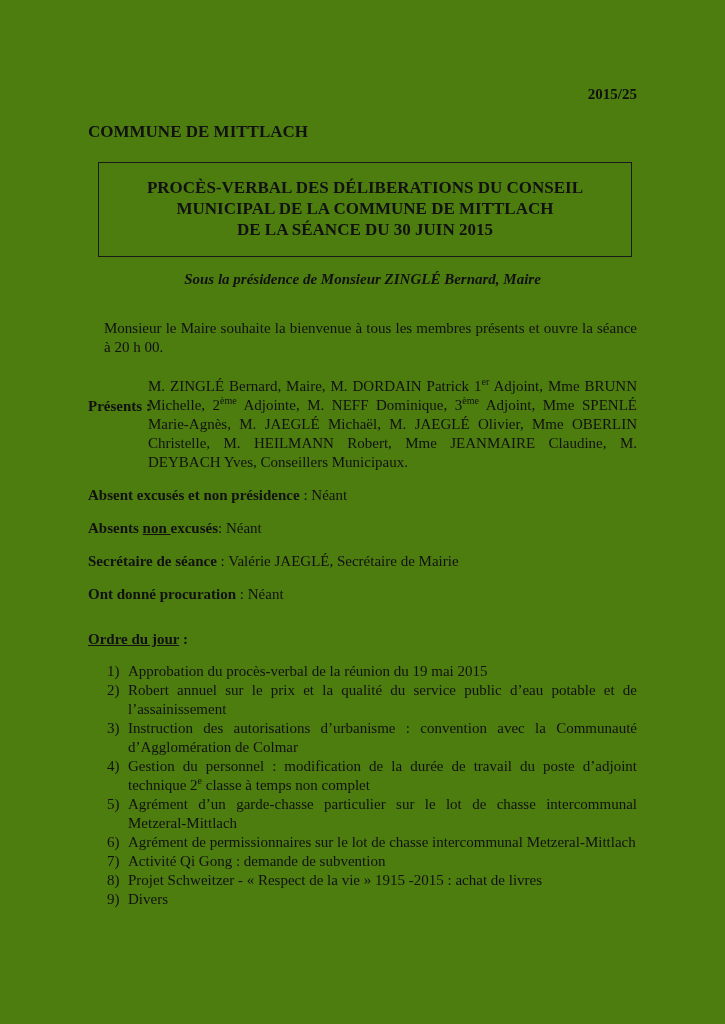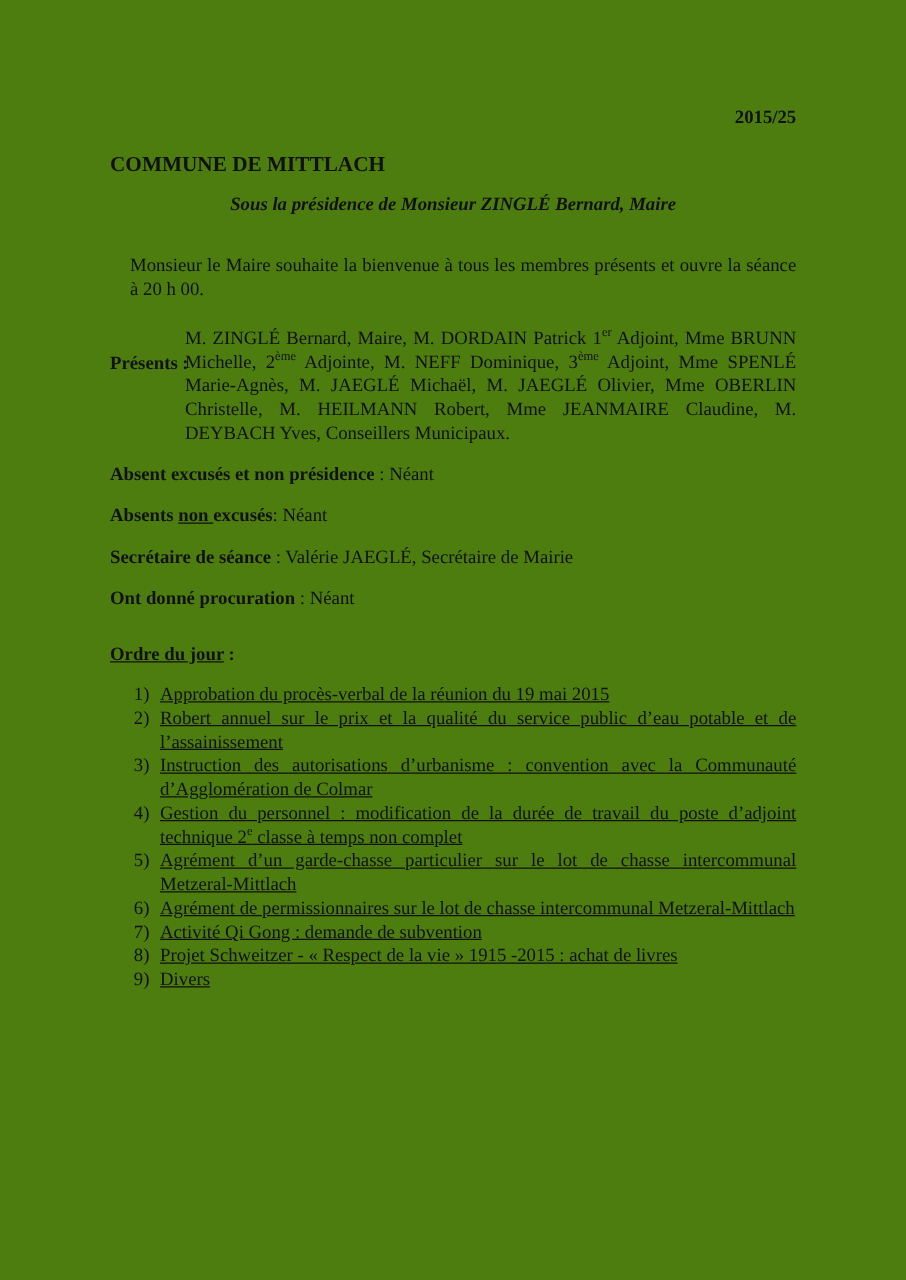--- a/index.html
+++ b/index.html
@@ -64,41 +64,46 @@
     font-weight: bold;
     margin-top: 20px;
   }
   .lp { margin: 14px 0 0 0; }
   .lp b { font-weight: bold; }
   .u { text-decoration: underline; }
   .ordre { margin: 26px 0 0 0; font-weight: bold; }
   .agenda { margin-top: 13px; }
   .row { display: flex; padding-left: 19px; }
   .num { flex: 0 0 21px; width: 21px; }
-  .txt { flex: 1; text-align: justify; text-decoration: underline; }
+  .txt { flex: 1; text-align: justify; }
   sup { font-size: 10px; line-height: 0; vertical-align: super; }
   .pagenum {
     position: absolute;
     top: 941px;
     left: 0;
     width: 725px;
     text-align: center;
     font-size: 15px;
   }
 </style>
 </head>
 <body>
 
 <div class="page">
   <div class="content">
 
     <div class="ref">2015/25</div>
 
     <div class="commune">COMMUNE DE MITTLACH</div>
 
+    <div class="title-box">
+      <div class="box-line">PROCÈS-VERBAL DES DÉLIBERATIONS DU CONSEIL</div>
+      <div class="box-line">MUNICIPAL DE LA COMMUNE DE MITTLACH</div>
+      <div class="box-line">DE LA SÉANCE DU 30 JUIN 2015</div>
+    </div>
 
     <div class="presidence">Sous la présidence de Monsieur ZINGLÉ Bernard, Maire</div>
 
     <p class="intro just">Monsieur le Maire souhaite la bienvenue à tous les membres présents et ouvre la séance à 20 h 00.</p>
 
     <div class="presents">
       <span class="plabel">Présents :</span>
       <span><span>M. ZINGLÉ Bernard, Maire, M. DORDAIN Patrick 1</span><sup>er</sup><span> Adjoint, Mme BRUNN Michelle, 2</span><sup>ème</sup><span> Adjointe, M. NEFF Dominique, 3</span><sup>ème</sup><span> Adjoint, Mme SPENLÉ Marie-Agnès, M. JAEGLÉ Michaël, M. JAEGLÉ Olivier, Mme OBERLIN Christelle, M. HEILMANN Robert, Mme JEANMAIRE Claudine, M. DEYBACH Yves, Conseillers Municipaux.</span></span>
     </div>
 

